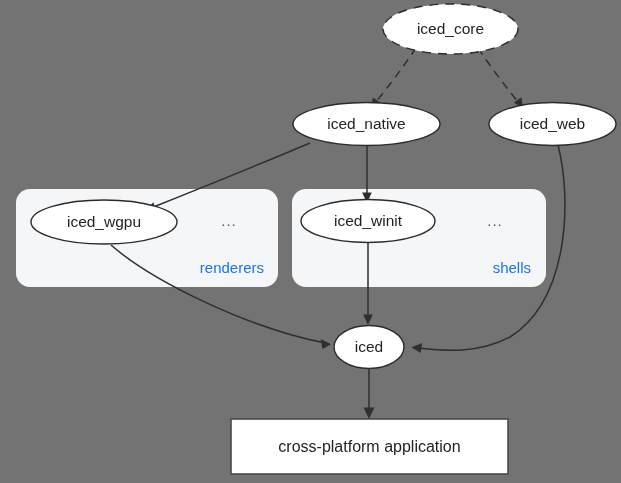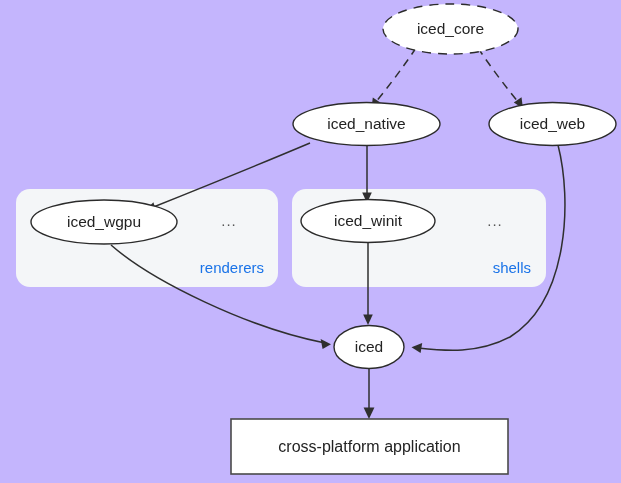--- a/index.html
+++ b/index.html
@@ -10,21 +10,21 @@
   body {
     width: 621px;
     height: 483px;
     overflow: hidden;
     font-family: "Liberation Sans", sans-serif;
   }
   #diagram-root {
     position: relative;
     width: 621px;
     height: 483px;
-    background: #c4b5fd;
+    background: #737373;
   }
   svg#graph {
     display: block;
     width: 621px;
     height: 483px;
   }
   .cluster-bg {
     fill: #f4f6f8;
     stroke: none;
   }

